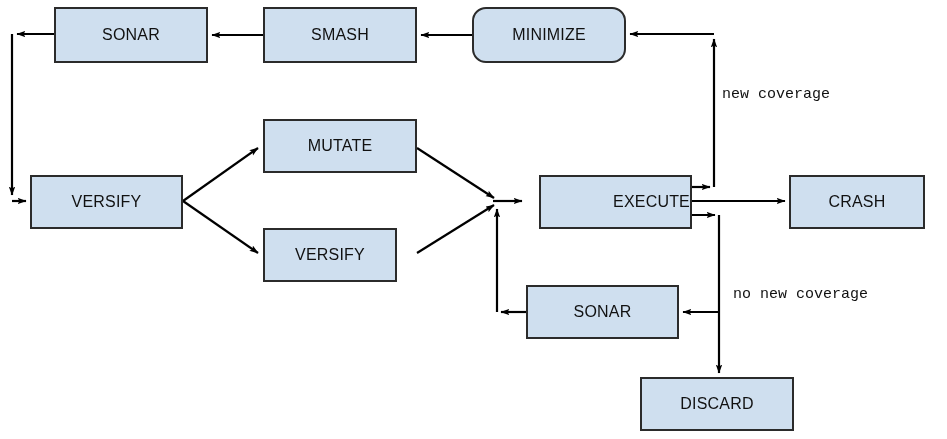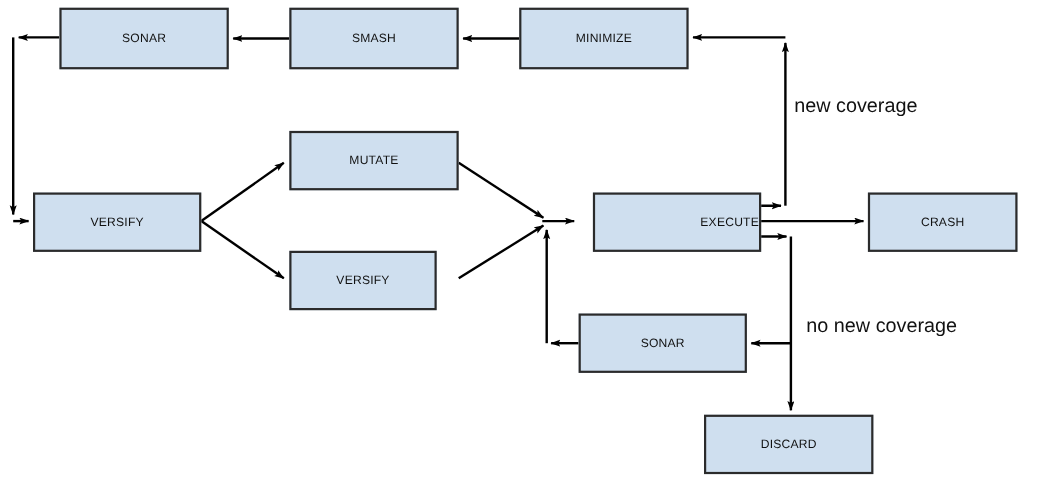--- a/index.html
+++ b/index.html
@@ -24,29 +24,29 @@
   }
   .node-box {
     position: absolute;
     box-sizing: border-box;
     background: #cfdfef;
     border: 2px solid #2b2b2b;
     display: flex;
     align-items: center;
     justify-content: center;
     font-family: "Liberation Sans", sans-serif;
-    font-size: 11px;
+    font-size: 16px;
     color: #111111;
     letter-spacing: 0.2px;
     z-index: 2;
   }
   .edge-label {
     position: absolute;
-    font-family: Liberation Sans, sans-serif;
-    font-size: 18px;
+    font-family: Liberation Mono, monospace;
+    font-size: 15px;
     color: #111111;
     white-space: nowrap;
     z-index: 3;
   }
 </style>
 </head>
 <body>
 
 <div id="canvas">
 
@@ -94,21 +94,21 @@
   </svg>
 
   <div class="node-box" style="left:54px;  top:7px;   width:154px; height:56px;">
     <span>SONAR</span>
   </div>
 
   <div class="node-box" style="left:263px; top:7px;   width:154px; height:56px;justify-content:center;">
     <span>SMASH</span>
   </div>
 
-  <div class="node-box" style="left:472px; top:7px;   width:154px; height:56px;">
+  <div class="node-box" style="left:472px; top:7px;   width:154px; height:56px;border-radius:14px;">
     <span>MINIMIZE</span>
   </div>
 
   <div class="node-box" style="left:30px;  top:175px; width:153px; height:54px;">
     <span>VERSIFY</span>
   </div>
 
   <div class="node-box" style="left:263px; top:119px; width:154px; height:54px;">
     <span>MUTATE</span>
   </div>

